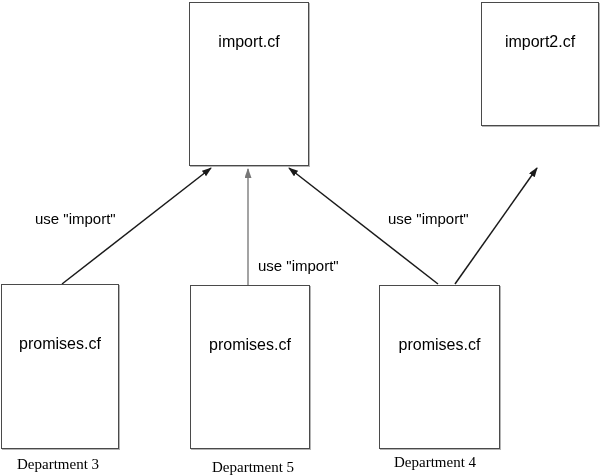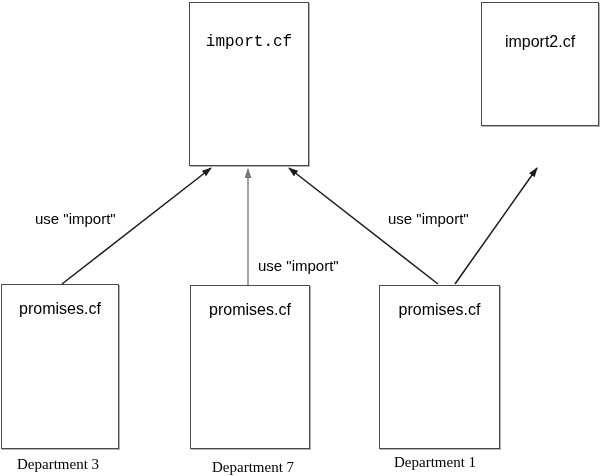--- a/index.html
+++ b/index.html
@@ -22,21 +22,21 @@
   .box {
     position: absolute;
     background: #ffffff;
     border: 1px solid #4a4a4a;
     box-shadow: 1px 1px 0 #b4b4b4;
     display: flex;
     justify-content: center;
     align-items: flex-start;
   }
   .box-top { padding-top: 30px; }
-  .box-bottom { padding-top: 15px; }
+  .box-bottom { padding-top: 50px; }
   .box-label {
     font-size: 16px;
     color: #000000;
     line-height: 18px;
     white-space: nowrap;
   }
   .edge-label {
     position: absolute;
     font-size: 15px;
     color: #000000;
@@ -65,21 +65,21 @@
       <marker id="ah-gray" markerWidth="11" markerHeight="8" refX="9" refY="3.5" orient="auto" markerUnits="userSpaceOnUse">
         <path d="M0,0 L10,3.5 L0,7 Z" fill="#777777"></path>
       </marker>
     </defs>
     <line x1="62" y1="284" x2="211" y2="168" stroke="#1a1a1a" stroke-width="1.5" marker-end="url(#ah-black)"></line>
     <line x1="248" y1="285" x2="248" y2="169" stroke="#8c8c8c" stroke-width="1.6" marker-end="url(#ah-gray)"></line>
     <line x1="438" y1="284" x2="289" y2="168" stroke="#1a1a1a" stroke-width="1.5" marker-end="url(#ah-black)"></line>
     <line x1="455" y1="284" x2="537" y2="168" stroke="#1a1a1a" stroke-width="1.5" marker-end="url(#ah-black)"></line>
   </svg>
 
-  <div class="box box-top" style="left:189px; top:2px; width:120px; height:164px;font-family:Liberation Mono, monospace;">
+  <div class="box box-top" style="left:189px; top:2px; width:120px; height:164px;">
     <span class="box-label">import.cf</span>
   </div>
 
   <div class="box box-top" style="left:481px; top:2px; width:118px; height:124px;">
     <span class="box-label">import2.cf</span>
   </div>
 
   <div class="box box-bottom" style="left:1px; top:284px; width:118px; height:165px;">
     <span class="box-label">promises.cf</span>
   </div>
@@ -93,17 +93,17 @@
   </div>
 
   <div class="edge-label" style="left:35px; top:210px;">use "import"</div>
 
   <div class="edge-label" style="left:258px; top:257px;">use "import"</div>
 
   <div class="edge-label" style="left:388px; top:210px;">use "import"</div>
 
   <div class="dept-label" style="left:17px; top:456px;">Department 3</div>
 
-  <div class="dept-label" style="left:212px; top:459px;">Department 7</div>
+  <div class="dept-label" style="left:212px; top:459px;">Department 5</div>
 
-  <div class="dept-label" style="left:394px; top:454px;">Department 1</div>
+  <div class="dept-label" style="left:394px; top:454px;">Department 4</div>
 
 </div>
 
 </body></html>

